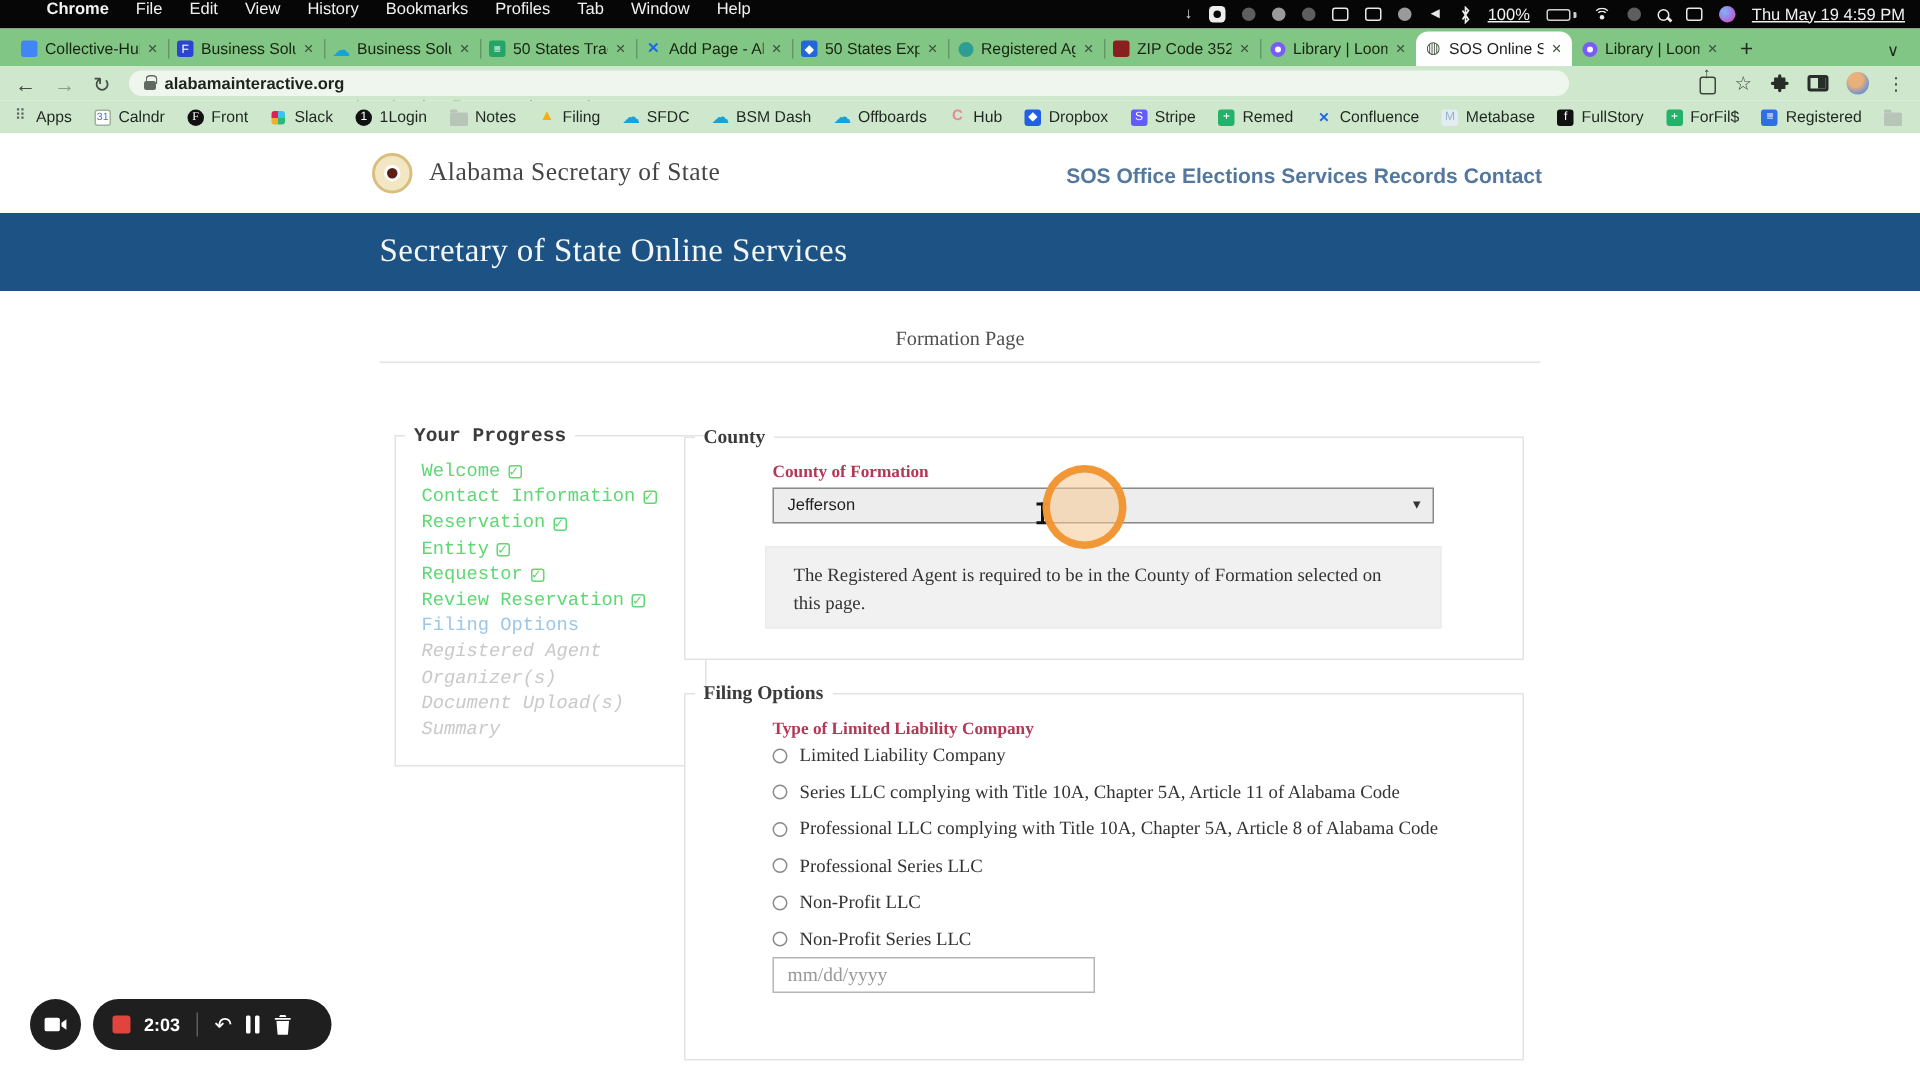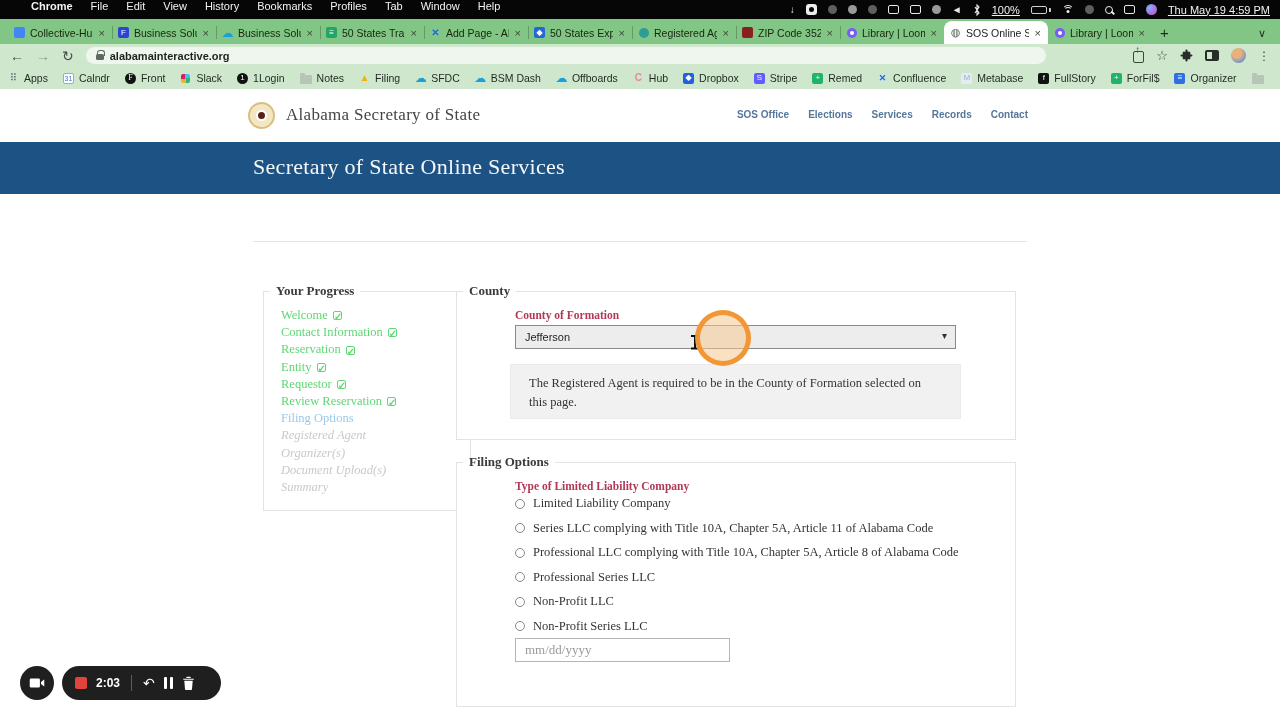--- a/index.html
+++ b/index.html
@@ -107,34 +107,34 @@
 
   
   .page { position:absolute; top:89px; left:0; width:1280px; height:631px; background:#ffffff;
     font-family:"Liberation Serif", serif; }
 
   .site-header { position:absolute; top:0; left:0; width:100%; height:53px; background:#fff; }
   .seal { position:absolute; left:248px; top:13px; width:27px; height:27px; border-radius:50%;
     background:#f3e6c3; border:2px solid #d9bf7f; display:flex; align-items:center; justify-content:center; }
   .seal i { width:11px; height:11px; border-radius:50%; background:#5c1f14; border:2px solid #fff; }
   .site-title { position:absolute; left:286px; top:16px; font-size:17px; color:#454545; letter-spacing:0.3px; }
-  .site-nav { position:absolute; right:252px; top:20px; display:flex; gap:19px;
-    font-family:"Liberation Sans", sans-serif; font-size:10px; font-weight:bold; color:#54779c; }
+  .site-nav { position:absolute; right:252px; top:20px; display:flex; gap:4px;
+    font-family:"Liberation Sans", sans-serif; font-size:14px; font-weight:bold; color:#54779c; }
 
   .banner { position:absolute; top:53px; left:0; width:100%; height:52px; background:#1d5384; }
   .banner span { position:absolute; left:253px; top:12px; font-size:22px; color:#f4f7fa; letter-spacing:0.3px; }
 
   .page-title { position:absolute; top:129px; left:0; width:100%; text-align:center;
     font-size:13.5px; color:#4f4f4f; }
   .title-rule { position:absolute; top:152px; left:253px; width:774px; border-top:1px solid #e3e3e3; }
 
   fieldset { position:absolute; border:1px solid #e3e3e3; background:#fff; }
   legend { font-size:13px; font-weight:bold; color:#3b3b3b; padding:0 6px; margin-left:6px; }
 
-  .fs-progress { left:263px; top:194px; width:208px; height:228px; }
+  .fs-progress { left:263px; top:194px; width:208px; height:228px;font-family:Liberation Mono, monospace; }
   .p-list { margin:8px 0 0 17px; }
   .p-item { font-size:12.5px; line-height:17.2px; display:flex; align-items:center; gap:5px; }
   .p-item.done { color:#5fd774; }
   .p-item.current { color:#9cc7e6; }
   .p-item.upcoming { color:#c9c9c9; font-style:italic; }
   .check { width:9px; height:9px; border:1.3px solid #5fd774; border-radius:2px; position:relative; }
   .check::after { content:"✓"; position:absolute; left:0px; top:-4px; font-size:10px; font-weight:bold; color:#5fd774; }
 
   .fs-county { left:456px; top:194px; width:560px; height:157px; }
   .county-body { margin:10px 0 0 58px; }
@@ -382,21 +382,21 @@
     <span class="bm">
         <span class="bm-ic bm-fs">f</span>
         <span>FullStory</span>
       </span>
     <span class="bm">
         <span class="bm-ic bm-forfil">+</span>
         <span>ForFil$</span>
       </span>
     <span class="bm">
         <span class="bm-ic bm-track">≡</span>
-        <span>Organizer</span>
+        <span>Registered</span>
       </span>
     <span class="bm">
         <span class="folder"></span>
       </span>
 
   </div>
 
   <div class="page">
 
     <div class="site-header">
@@ -410,20 +410,21 @@
         <span>Services</span>
         <span>Records</span>
         <span>Contact</span>
       </div>
     </div>
 
     <div class="banner">
       <span>Secretary of State Online Services</span>
     </div>
 
+    <div class="page-title">Formation Page</div>
     <div class="title-rule"></div>
 
     <fieldset class="fs-progress">
       <legend>Your Progress</legend>
       <div class="p-list">
         <div class="p-item done">
             <span>Welcome</span>
             <span class="check"></span>
           </div>
         <div class="p-item done">

